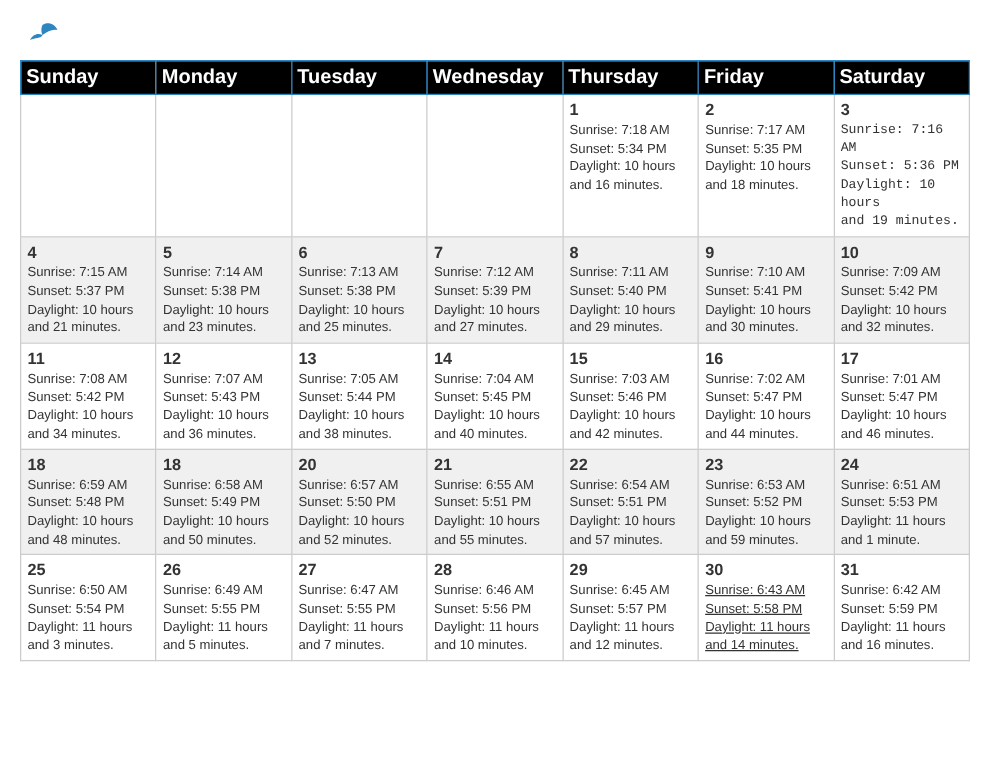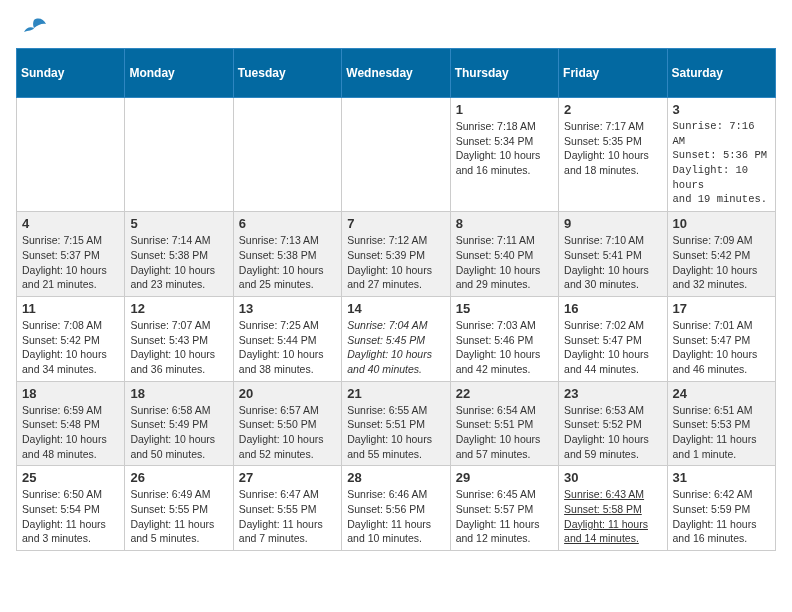--- a/index.html
+++ b/index.html
@@ -32,25 +32,25 @@
     .location {
       font-size: 15px;
       color: #555;
     }
     .calendar {
       width: 100%;
       border-collapse: collapse;
       font-size: 11px;
     }
     .calendar th {
-      background-color: #0369a1;
+      background-color: #000000;
       color: #fff;
-      padding: 17px 4px;
+      padding: 4px 4px;
       text-align: left;
-      font-size: 12px;
+      font-size: 16px;
       font-weight: bold;
       border: 1px solid #2e86c1;
     }
     .calendar td {
       border: 1px solid #ccc;
       vertical-align: top;
       padding: 4px 5px;
       width: 108px;
       min-height: 80px;
       height: 80px;
@@ -198,28 +198,28 @@
         </td>
         <td>
           <span class="day-num">12</span>
           <div class="day-info" style="white-space: pre-line;">Sunrise: 7:07 AM
 Sunset: 5:43 PM
 Daylight: 10 hours
 and 36 minutes.</div>
         </td>
         <td>
           <span class="day-num">13</span>
-          <div class="day-info" style="white-space: pre-line;">Sunrise: 7:25 AM
+          <div class="day-info" style="white-space: pre-line;">Sunrise: 7:05 AM
 Sunset: 5:44 PM
 Daylight: 10 hours
 and 38 minutes.</div>
         </td>
         <td>
           <span class="day-num">14</span>
-          <div class="day-info" style="white-space: pre-line; font-style: italic;">Sunrise: 7:04 AM
+          <div class="day-info" style="white-space: pre-line;">Sunrise: 7:04 AM
 Sunset: 5:45 PM
 Daylight: 10 hours
 and 40 minutes.</div>
         </td>
         <td>
           <span class="day-num">15</span>
           <div class="day-info" style="white-space: pre-line;">Sunrise: 7:03 AM
 Sunset: 5:46 PM
 Daylight: 10 hours
 and 42 minutes.</div>

